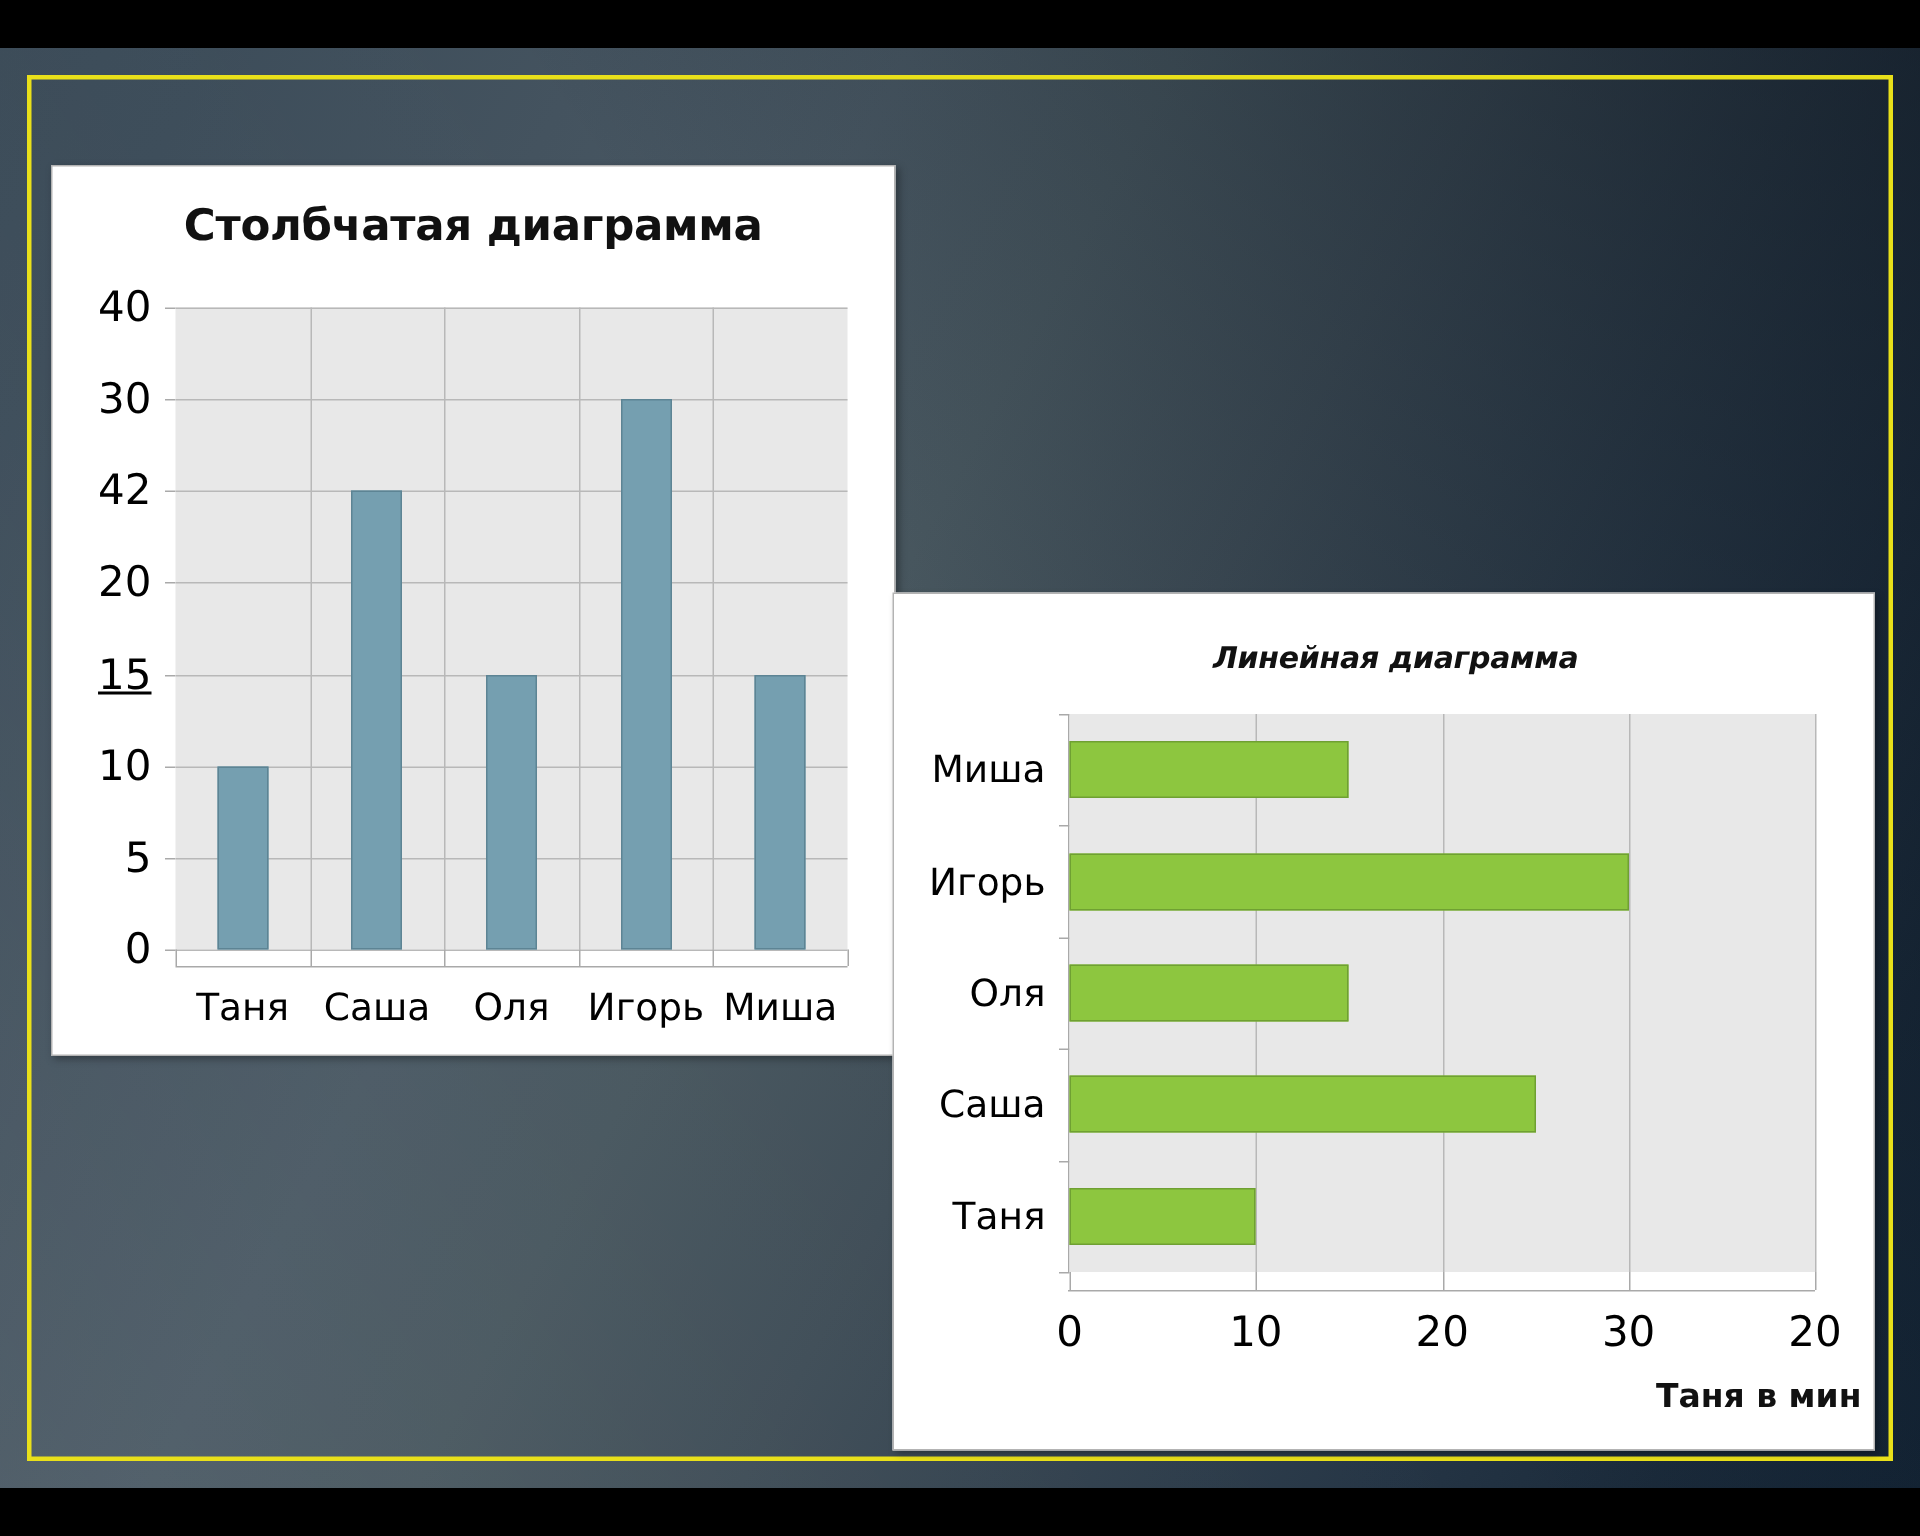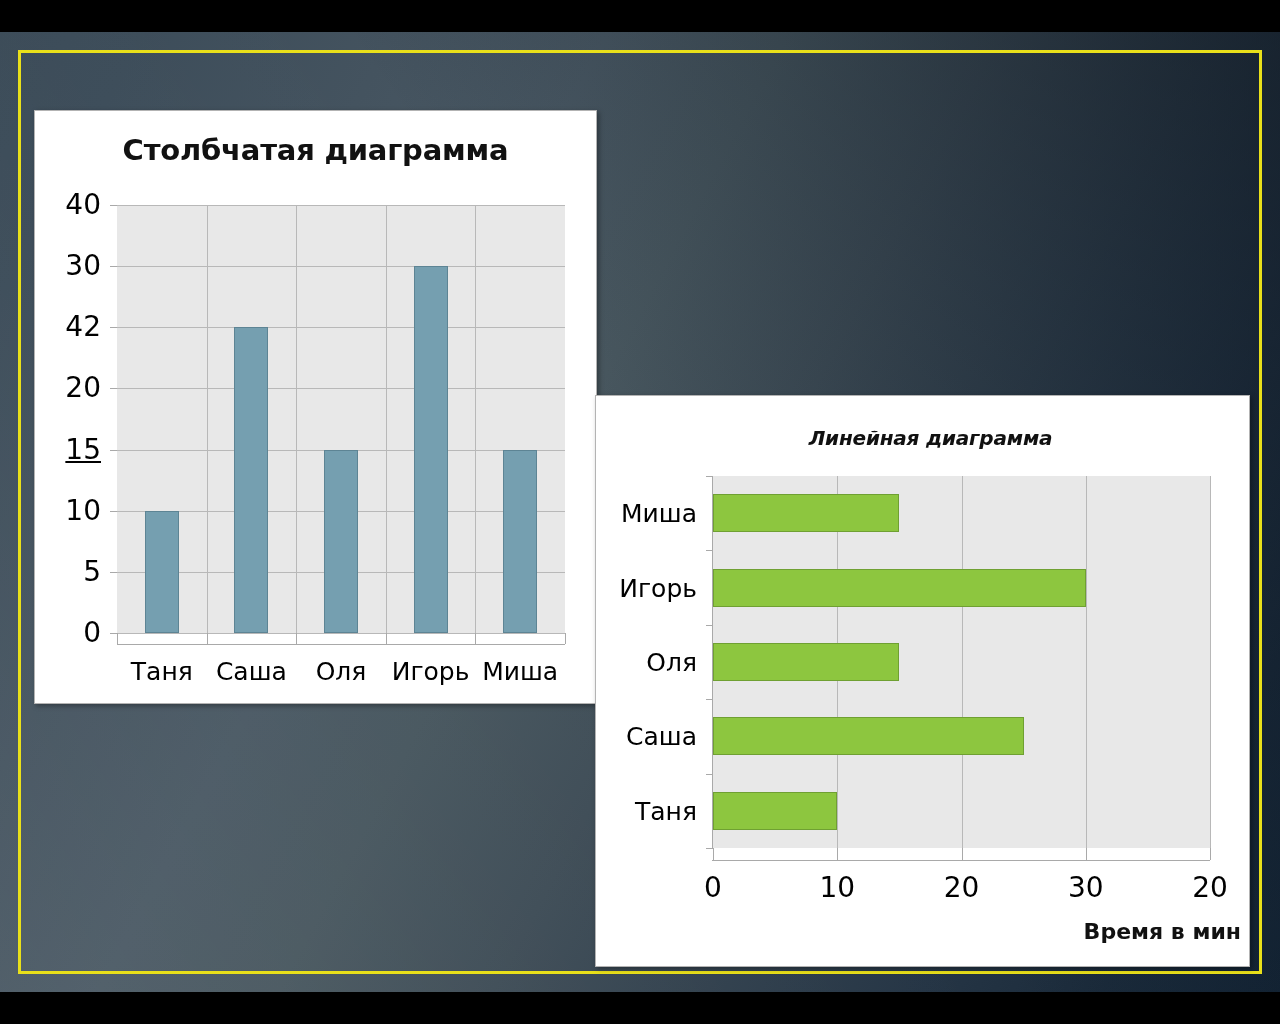--- a/index.html
+++ b/index.html
@@ -274,17 +274,17 @@
           <div class="tick-mark" style="left: 241.25px; top: 452px; width: 1px; height: 12px;"></div>
           <div class="xtick" style="left: 241.25px; top: 478px;">10</div>
           <div class="tick-mark" style="left: 365.5px; top: 452px; width: 1px; height: 12px;"></div>
           <div class="xtick" style="left: 365.5px; top: 478px;">20</div>
           <div class="tick-mark" style="left: 489.75px; top: 452px; width: 1px; height: 12px;"></div>
           <div class="xtick" style="left: 489.75px; top: 478px;">30</div>
           <div class="tick-mark" style="left: 614px; top: 452px; width: 1px; height: 12px;"></div>
           <div class="xtick" style="left: 614px; top: 478px;">20</div>
         </div>
 
-      <div id="bar-axis-title">Время в мин</div>
+      <div id="bar-axis-title">Таня в мин</div>
     </div>
 
   </div>
 </div>
 
 </body></html>

